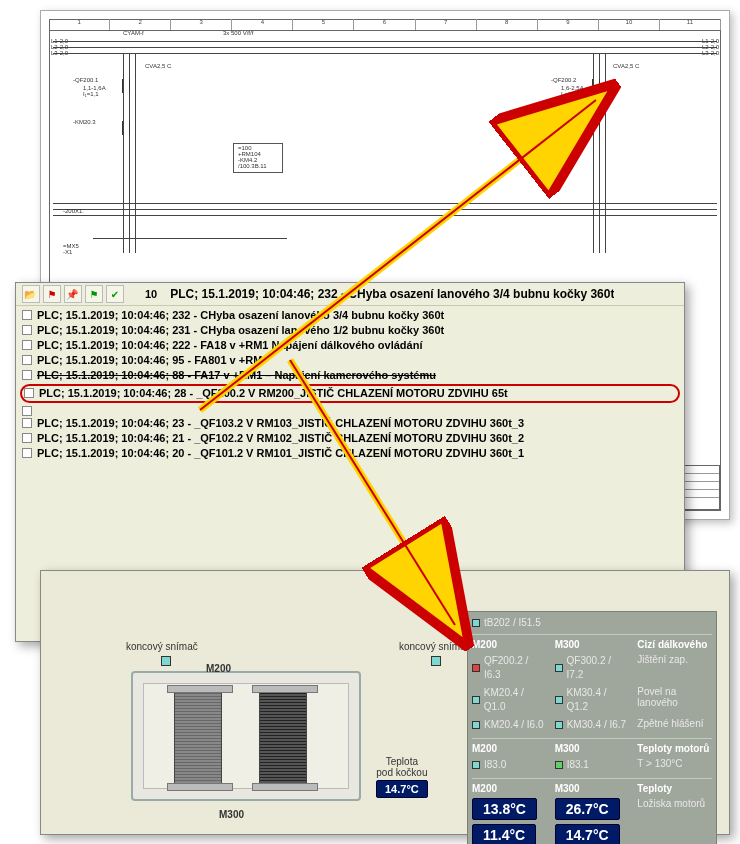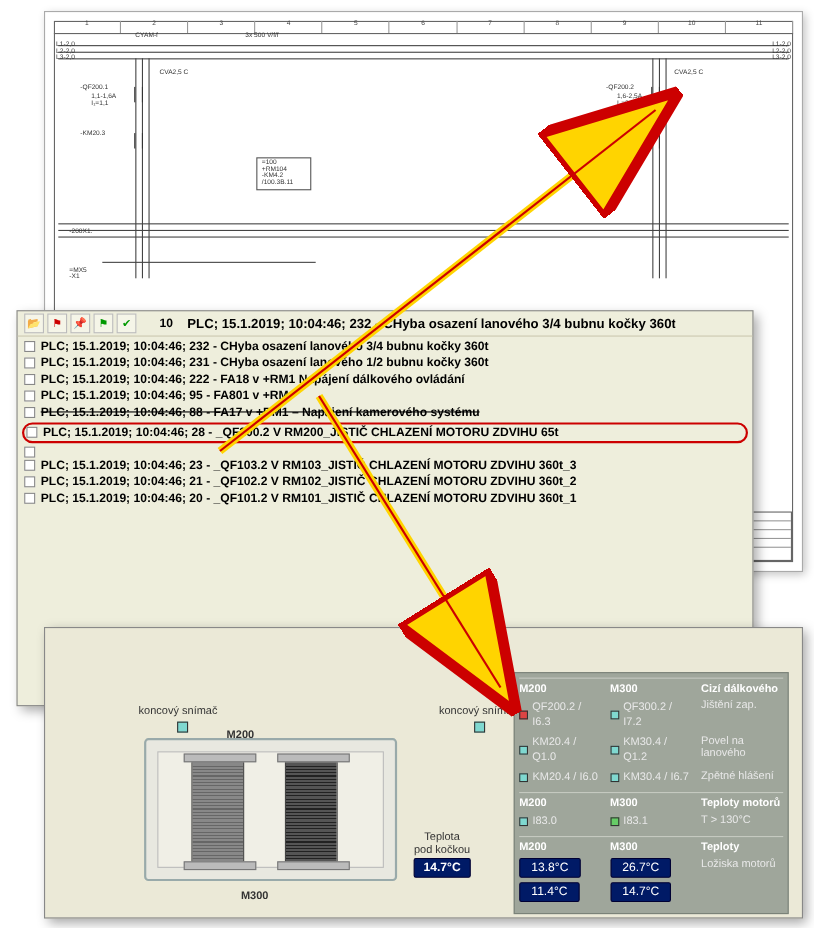--- a/index.html
+++ b/index.html
@@ -165,21 +165,21 @@
   }
   .hmi .right .sec { border-top: 1px solid #c5c9c0; padding-top: 4px; }
   .hmi .right .hd { font-weight: bold; color: #fff; }
   .hmi .right .sig { display:flex; align-items:center; gap:4px; line-height:14px;}
   .hmi .right .sq { width:8px; height:8px; background:#7fd8d0; border:1px solid #333; }
   .hmi .right .sq.r { background:#d44; }
   .hmi .right .sq.g { background:#6c6; }
   .hmi .right .temp {
     display:inline-block; background:#001a66; color:#fff;
     padding:2px 10px; border:1px solid #003; border-radius:2px;
-    font-weight:normal; font-size:11px;
+    font-weight:bold; font-size:14px;
   }
 
   
   svg.arrows {
     position: absolute; top: 0; left: 0;
     width: 740px; height: 844px;
     pointer-events: none;
   }
 </style>
 </head>
@@ -327,20 +327,24 @@
   <div class="label" style="position:absolute;left:165px;top:92px;font-weight:bold">M200</div>
   <div class="label" style="position:absolute;left:178px;top:238px;font-weight:bold">M300</div>
 
   <div class="tempbadge">
     <div class="label">Teplota</div>
     <div class="label">pod kočkou</div>
     <div class="val">14.7°C</div>
   </div>
 
   <div class="right">
+    <div class="sig" style="margin-bottom:4px">
+        <span class="sq"></span>
+        <span>tB202 / I51.5</span>
+      </div>
     <div class="grid3 sec">
       <div class="hd">M200</div>
       <div class="hd">M300</div>
       <div class="hd">Cizí dálkového</div>
 
       <div class="sig">
           <span class="sq r"></span>
           <span>QF200.2 / I6.3</span>
         </div>
       <div class="sig">

